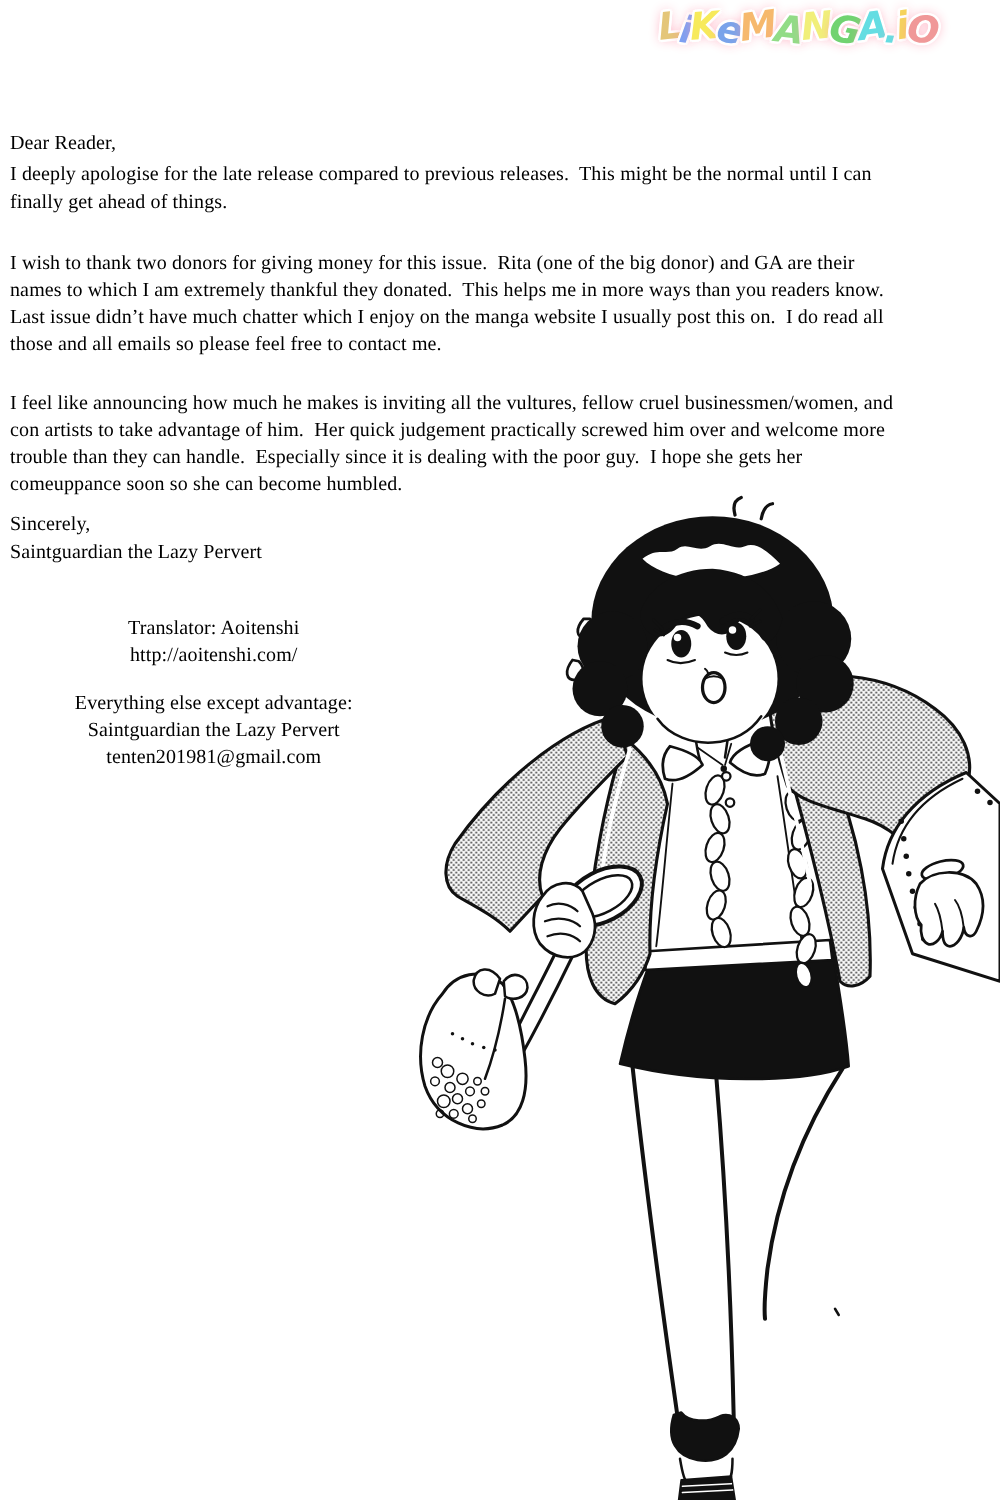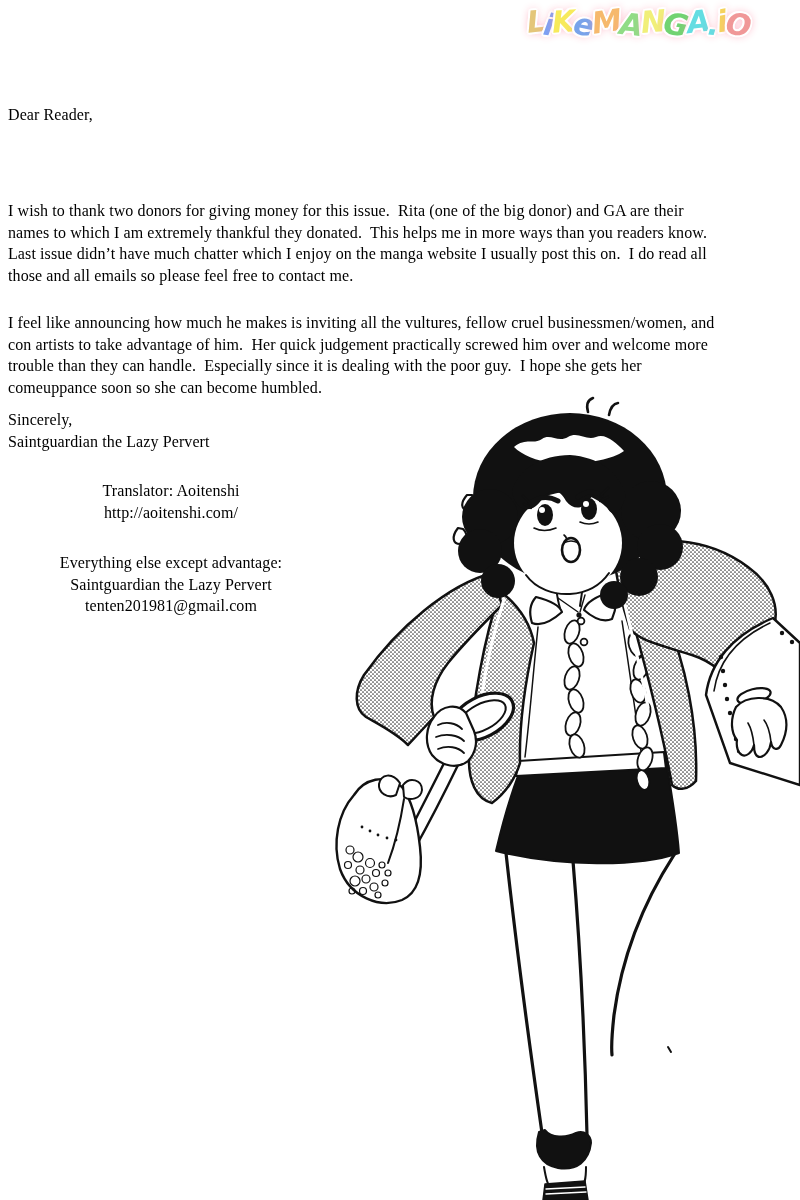--- a/index.html
+++ b/index.html
@@ -32,32 +32,34 @@
       0 0 9px rgba(255,140,165,0.95);
   }
   svg{display:block;}
 </style>
 </head>
 <body>
 
 <div id="page">
 
   <div class="txt" style="top:104px">Dear Reader,</div>
+  <div class="txt" style="top:129px">I deeply apologise for the late release compared to previous releases.  This might be the normal until I can
+finally get ahead of things.</div>
   <div class="txt" style="top:200px">I wish to thank two donors for giving money for this issue.  Rita (one of the big donor) and GA are their
 names to which I am extremely thankful they donated.  This helps me in more ways than you readers know.
 Last issue didn’t have much chatter which I enjoy on the manga website I usually post this on.  I do read all
 those and all emails so please feel free to contact me.</div>
   <div class="txt" style="top:312px">I feel like announcing how much he makes is inviting all the vultures, fellow cruel businessmen/women, and
 con artists to take advantage of him.  Her quick judgement practically screwed him over and welcome more
 trouble than they can handle.  Especially since it is dealing with the poor guy.  I hope she gets her
 comeuppance soon so she can become humbled.</div>
   <div class="txt" style="top:409px">Sincerely,
 Saintguardian the Lazy Pervert</div>
 
-  <div class="txt center-col" style="top:480px">Translator: Aoitenshi
+  <div class="txt center-col" style="top:492px">Translator: Aoitenshi
 http://aoitenshi.com/</div>
   <div class="txt center-col" style="top:552px">Everything else except advantage:
 Saintguardian the Lazy Pervert
 tenten201981@gmail.com</div>
 
   <div class="wm">
       <span class="wm-ch" style="color: rgb(226, 192, 107); transform: rotate(-6deg) translateY(-1px);">L</span>
       <span class="wm-ch" style="color: rgb(110, 150, 242); transform: rotate(9deg) translateY(2px);">i</span>
       <span class="wm-ch" style="color: rgb(247, 232, 74); transform: rotate(-4deg) translateY(-1px);">K</span>
       <span class="wm-ch" style="color: rgb(107, 154, 232); transform: rotate(11deg) translateY(2px);">e</span>

